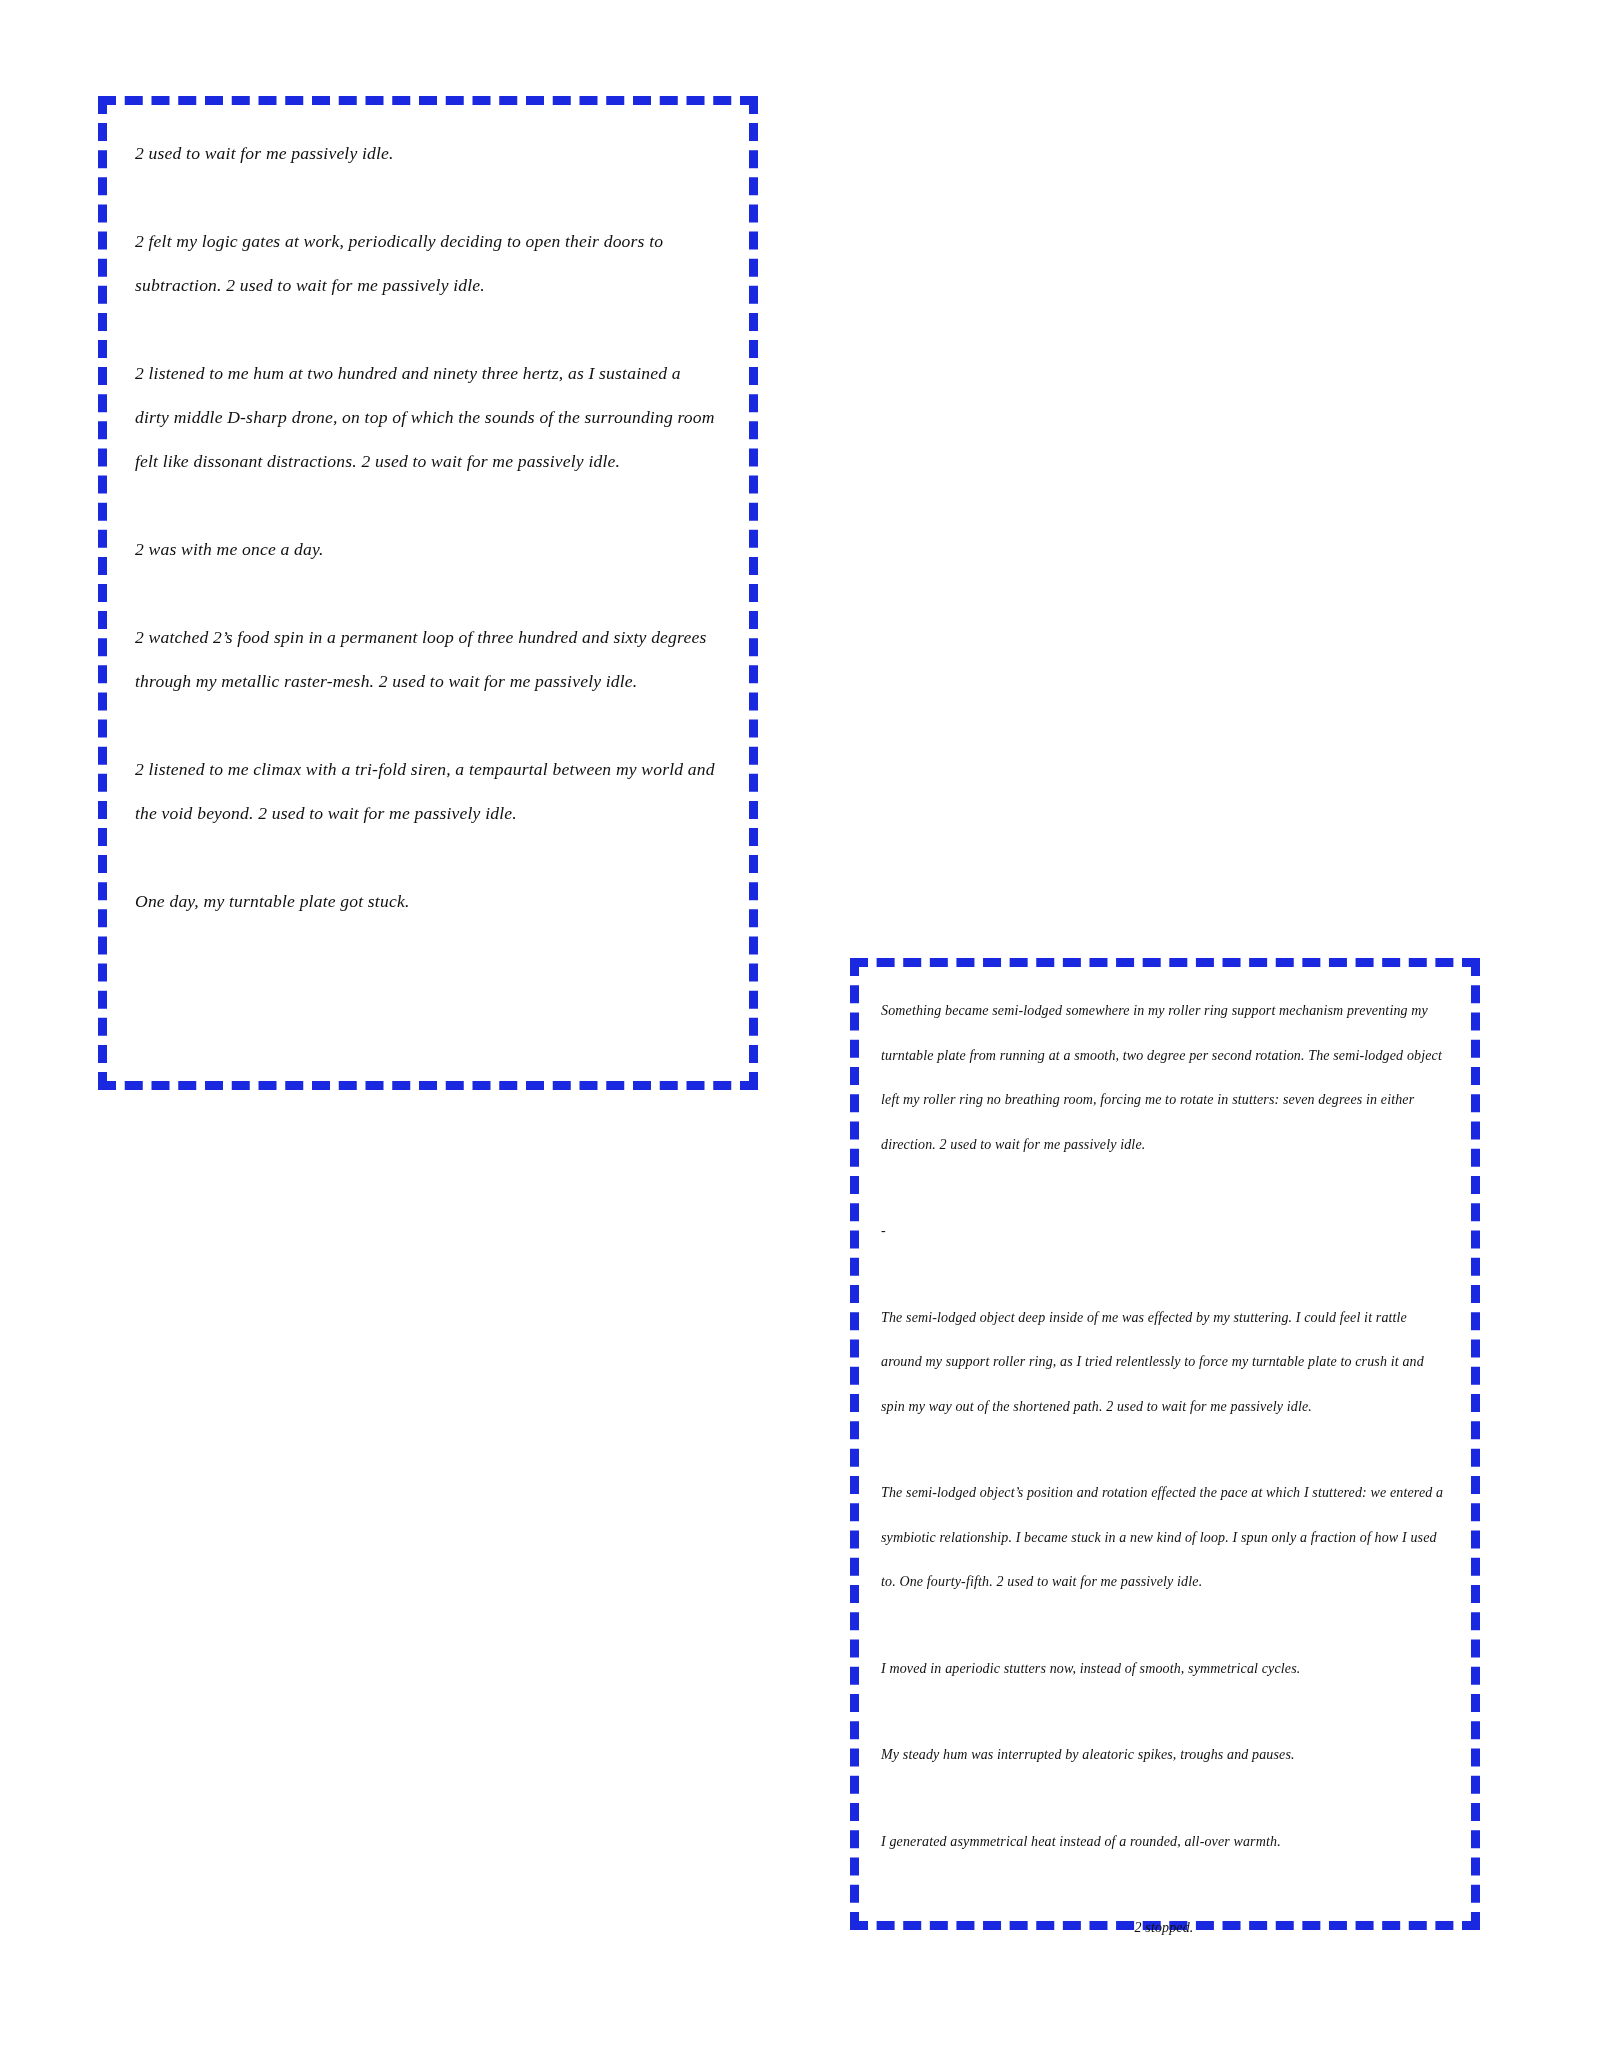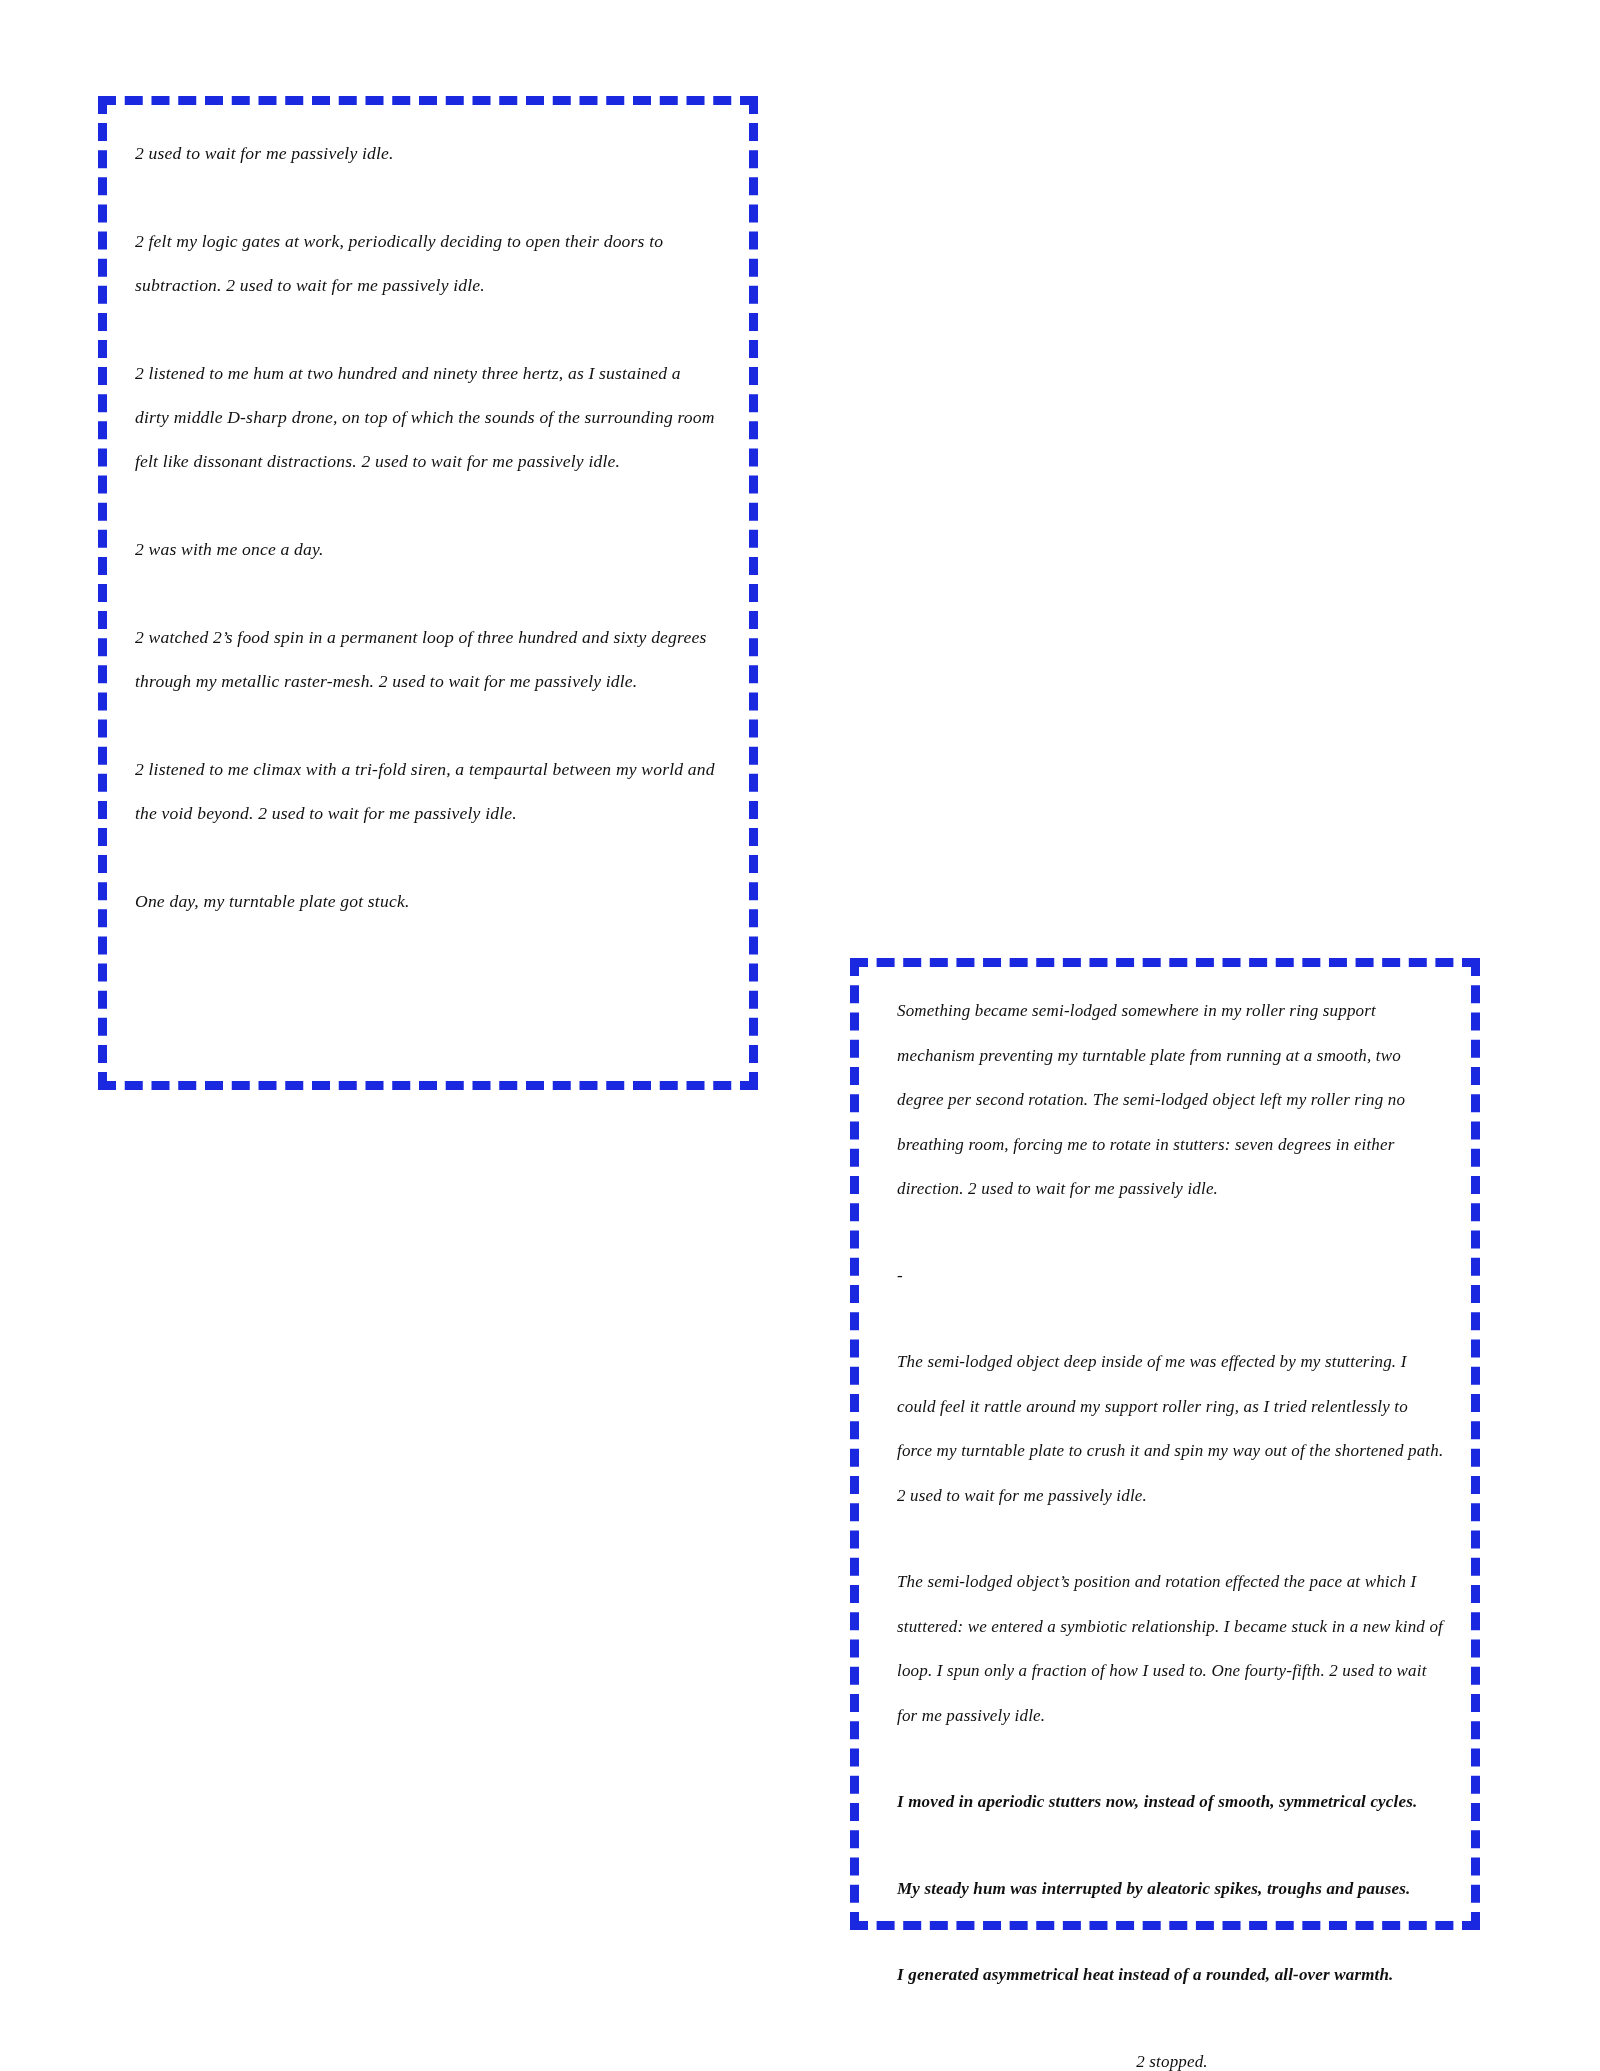--- a/index.html
+++ b/index.html
@@ -54,23 +54,23 @@
     font-style: italic;
     color: #101010;
     font-size: 17.6px;
     line-height: 44px;
     margin: 0 0 44px 0;
     text-align: left;
     letter-spacing: 0.01em;
   }
 
   #box-two .para {
-    font-size: 17px;
+    font-size: 14px;
     line-height: 44.5px;
-    margin: 0 0 42px 16px;
+    margin: 0 0 42px 0;
   }
 
   .para.tight {
     margin-bottom: 0;
     line-height: 44.5px;
   }
 
   .para.dash-line {
     margin-bottom: 30px;
     line-height: 30px;
@@ -80,21 +80,20 @@
     text-align: center;
     margin-bottom: 0;
   }
 
   .para.centered.first-centered {
     margin-top: 58px;
   }
 
   .tight-group {
     margin: 0 0 0 0;
-    font-weight: bold;
   }
 </style>
 </head>
 <body>
 
 <div class="page">
 
   <section class="text-box" id="box-one">
     <p class="para">2 used to wait for me passively idle.</p>
     <p class="para">2 felt my logic gates at work, periodically deciding to open their doors to subtraction. 2 used to wait for me passively idle.</p>

